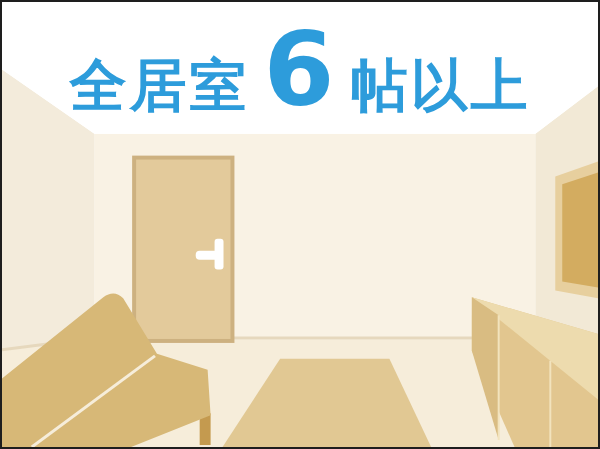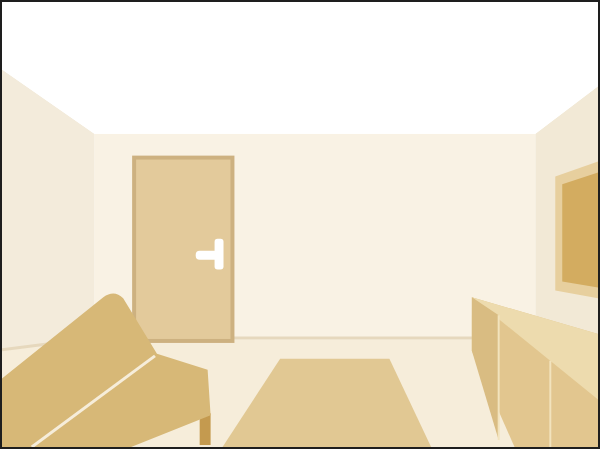--- a/index.html
+++ b/index.html
@@ -66,14 +66,19 @@
     <polygon points="473,298 600,335 600,401" fill="#EDDBAE"></polygon>
     <polygon points="473,298 500,316 500,442 473,352" fill="#D9BC82"></polygon>
     <line x1="500" y1="316" x2="500" y2="442" stroke-width="2" stroke="#F2E3BD"></line>
     <line x1="552" y1="362" x2="552" y2="449" stroke-width="2" stroke="#F2E3BD"></line>
 
     <rect x="199" y="415" width="11" height="32" fill="#C49A4F"></rect>
     <path d="M0,380 L102,298 Q113,290 122,299 L156,355 L207,371 L210,417 L130,449 L0,449 Z" fill="#D7B877"></path>
     <line x1="30" y1="449" x2="154" y2="357" stroke-width="3" stroke="#F6EDDA"></line>
   </svg>
 
+  <div class="headline" style="color: rgb(45, 156, 219);">
+    <span class="kanji">全居室</span>
+    <span class="big-number">6</span>
+    <span class="kanji">帖以上</span>
+  </div>
 
 </div>
 
 </body></html>

